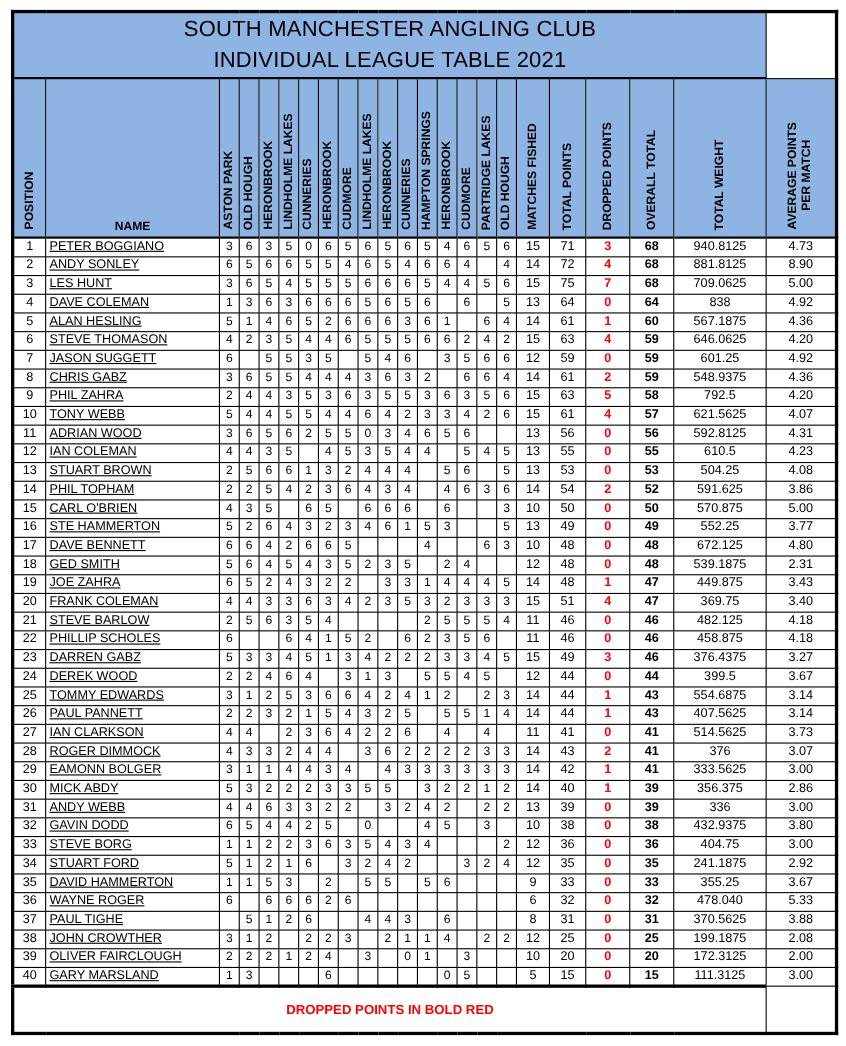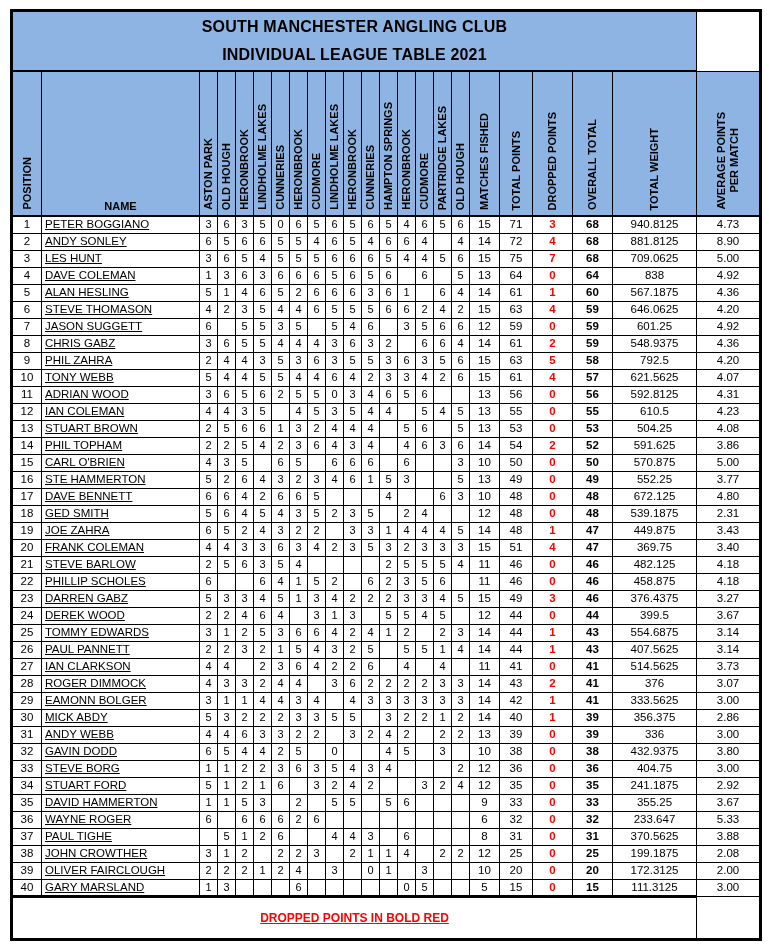--- a/index.html
+++ b/index.html
@@ -39,22 +39,22 @@
 
   
   tr.title-row th {
     background: #8db4e2;
     border-bottom: 2px solid #000000;
     height: 58px;
     text-align: center;
     vertical-align: middle;
   }
   .title-line {
-    font-size: 16px;
-    font-weight: bold;
+    font-size: 20px;
+    font-weight: normal;
     color: #000000;
     line-height: 28px;
     letter-spacing: 0.2px;
   }
 
   
   tr.header-row th {
     background: #8db4e2;
     height: 140px;
     vertical-align: bottom;
@@ -95,21 +95,20 @@
   
   tfoot td {
     border-top: 3px solid #000000;
     height: 40px;
     text-align: center;
     vertical-align: middle;
     font-size: 12px;
     font-weight: bold;
     color: #ff0000;
     background: #ffffff;
-    text-decoration: underline;
   }
 </style>
 </head>
 <body>
 
 <div class="page">
   <table class="league">
     <colgroup>
       <col class="c-pos">
       <col class="c-name">
@@ -1064,21 +1063,21 @@
           <td class="score-cell"></td>
           <td class="score-cell"></td>
           <td class="score-cell"></td>
           <td class="score-cell"></td>
           <td class="score-cell"></td>
           <td class="score-cell"></td>
           <td class="matches-cell">6</td>
           <td class="tpoints-cell">32</td>
           <td class="dropped-cell">0</td>
           <td class="overall-cell">32</td>
-          <td class="weight-cell">233.647</td>
+          <td class="weight-cell">478.040</td>
           <td class="avg-cell">5.33</td>
         </tr>
         <tr>
           <td class="pos-cell">37</td>
           <td class="name-cell">PAUL TIGHE</td>
           <td class="score-cell"></td>
           <td class="score-cell">5</td>
           <td class="score-cell">1</td>
           <td class="score-cell">2</td>
           <td class="score-cell">6</td>

